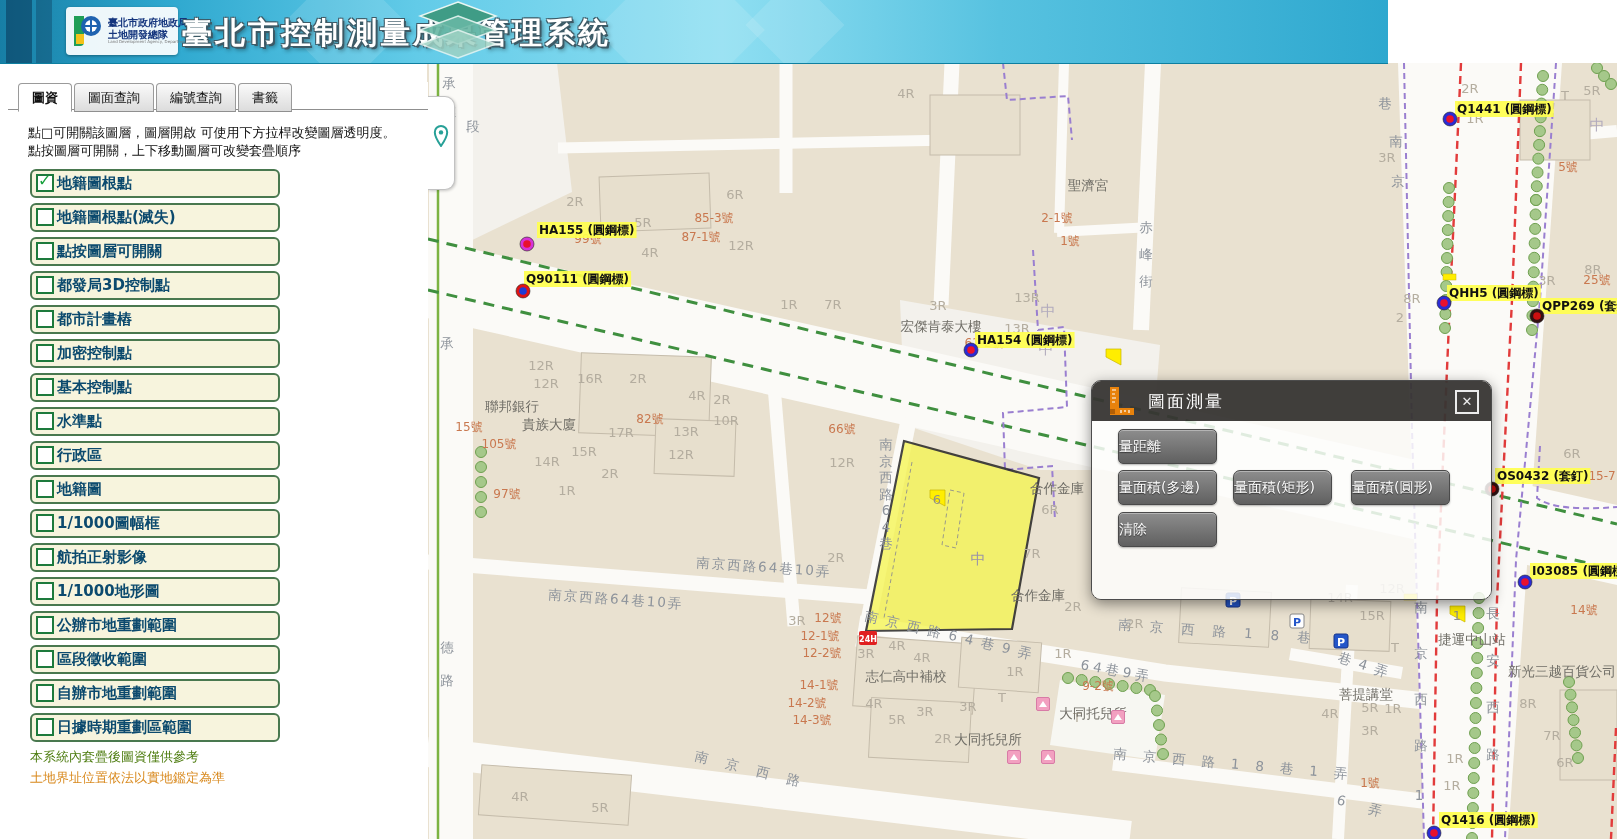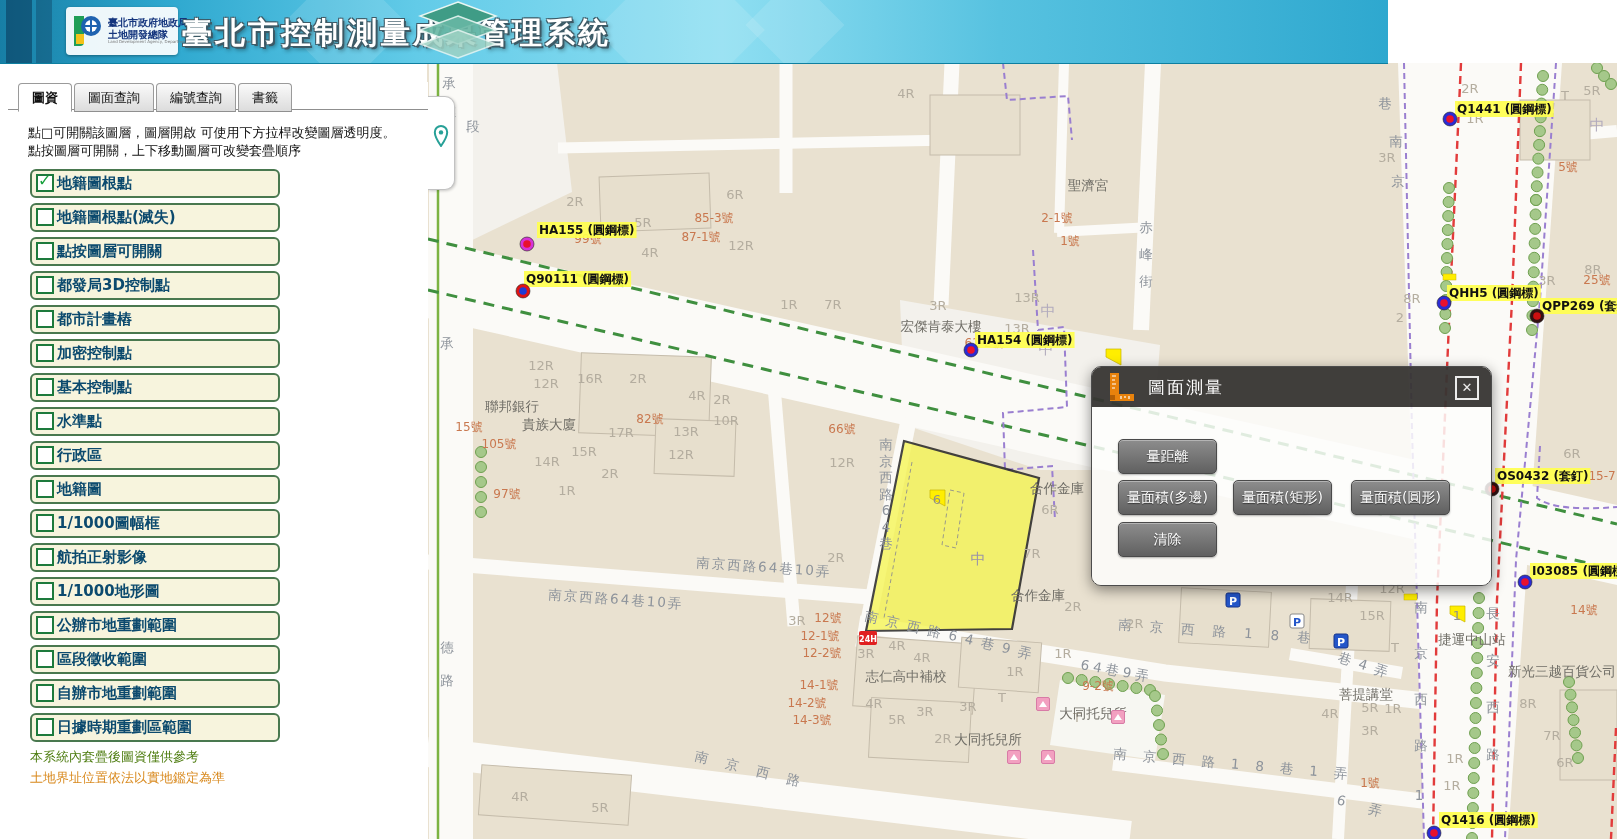--- a/index.html
+++ b/index.html
@@ -43,31 +43,31 @@
   .layer-item{width:238px;height:23px;margin-bottom:5px;background:#f7f4dd;border:2px solid #49784f;border-radius:6px;
     display:flex;align-items:center;padding:1px 4px;cursor:pointer;}
   .layer-cb{width:14px;height:14px;background:#fff;border:2px solid #1d7a3c;margin-right:3px;flex:0 0 14px;position:relative;}
   .layer-cb .chk{position:absolute;left:0px;top:-5px;font-size:16px;font-weight:bold;color:#15a03a;}
   .layer-label{font-size:15px;font-weight:bold;color:#0c4a6e;white-space:nowrap;}
   #sidebar-notes{margin:6px 0 0 22px;font-size:13px;line-height:1.55;}
   #sidebar-notes .n1{color:#4d7c0f;font-family:Liberation Mono, monospace;}
   #sidebar-notes .n2{color:#d98a1f;}
 
   
-  #measure-dialog{position:absolute;left:1091px;top:366px;width:399px;height:218px;border-radius:10px;
+  #measure-dialog{position:absolute;left:1091px;top:380px;width:399px;height:218px;border-radius:10px;
     box-shadow:0 4px 14px rgba(0,0,0,.45);border:1px solid #4c4c4c;overflow:hidden;}
   #dlg-title{height:40px;background:rgba(55,53,51,.95);display:flex;align-items:center;position:relative;}
   #dlg-ruler{margin-left:16px;}
   #dlg-title-text{margin-left:14px;font-size:17px;color:#fff;letter-spacing:2px;}
   #dlg-close{position:absolute;right:12px;top:9px;width:20px;height:20px;border:2px solid #ececec;color:#ececec;
     font-size:13px;line-height:19px;text-align:center;cursor:pointer;}
   #dlg-body{position:relative;height:178px;background:rgba(253,253,251,.85);}
   .dlg-btn{position:absolute;width:97px;height:33px;border:1px solid #4a4a4a;border-radius:5px;color:#fff;font-size:14px;
     background:linear-gradient(#8d8d8d,#606060);box-shadow:inset 0 1px 0 rgba(255,255,255,.35),0 1px 2px rgba(0,0,0,.3);
-    text-align:center;line-height:32px;cursor:pointer;text-shadow:0 1px 1px #333;white-space:nowrap;margin-top:24px;}
+    text-align:left;line-height:32px;cursor:pointer;text-shadow:0 1px 1px #333;white-space:nowrap;}
   #dlg-results{position:absolute;left:26px;top:130px;font-size:13.5px;color:#000;line-height:19px;}
   #dlg-results b{font-weight:bold;}
 </style>
 </head>
 <body>
 
 <div id="stage">
 
   <div id="map-wrap">
     <svg id="map-svg" width="1190" height="776" viewBox="427 63 1190 776">
@@ -559,19 +559,19 @@
         <path d="M2 0 h9 v21 h15 v7 H2 Z" fill="#e8820c"></path>
         <path d="M4 3 h4 M4 7 h3 M4 11 h4 M4 15 h3 M14 23 h0 M13 23 v3 M17 23 v2 M21 23 v3" stroke="#fff" stroke-width="1.2"></path>
         <rect x="2" y="22" width="5" height="5" fill="#b35f05"></rect>
       </svg>
       <span id="dlg-title-text">圖面測量</span>
       <div id="dlg-close">✕</div>
     </div>
     <div id="dlg-body">
     <div class="dlg-btn" style="left: 26px; top: 8px;">量距離</div>
         <div class="dlg-btn" style="left: 26px; top: 49px;">量面積(多邊)</div>
-        <div class="dlg-btn" style="left: 141px; top: 49px;">量面積(矩形)</div>
+        <div class="dlg-btn" style="left: 141px; top: 49px; border-radius: 7px;">量面積(矩形)</div>
         <div class="dlg-btn" style="left: 259px; top: 49px;">量面積(圓形)</div>
         <div class="dlg-btn" style="left: 26px; top: 91px;">清除</div>
       </div>
   </div>
 
 </div>
 
 </body></html>

